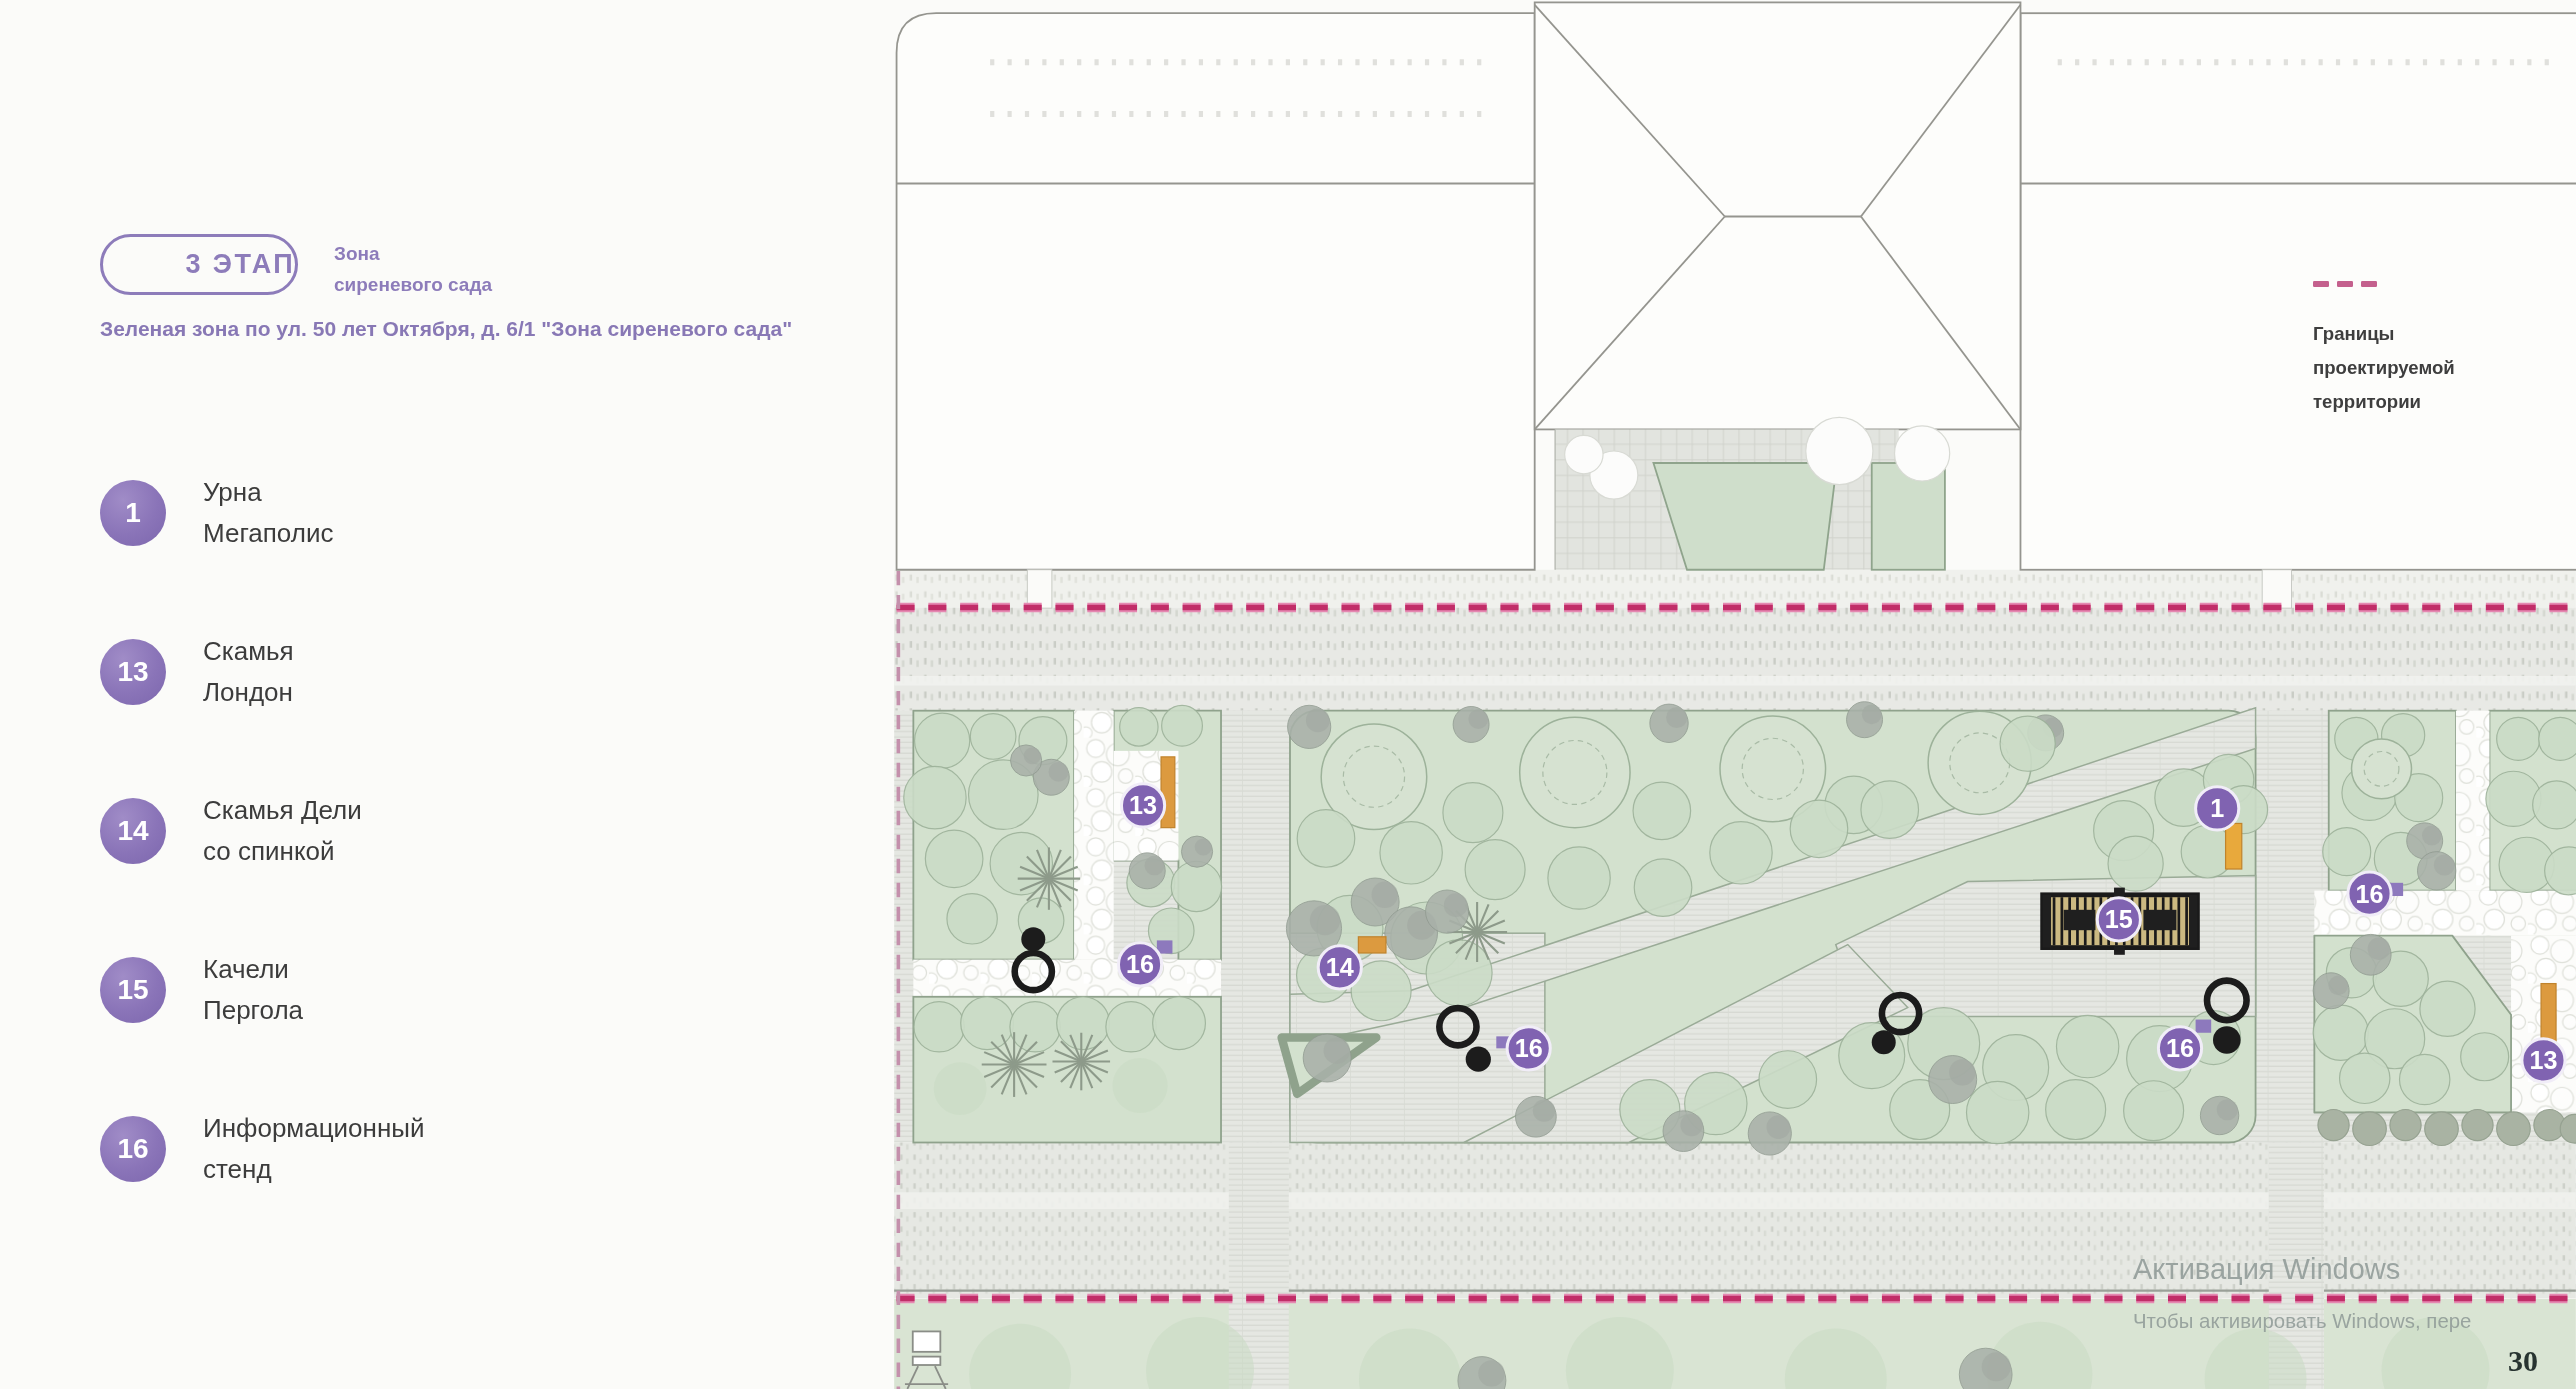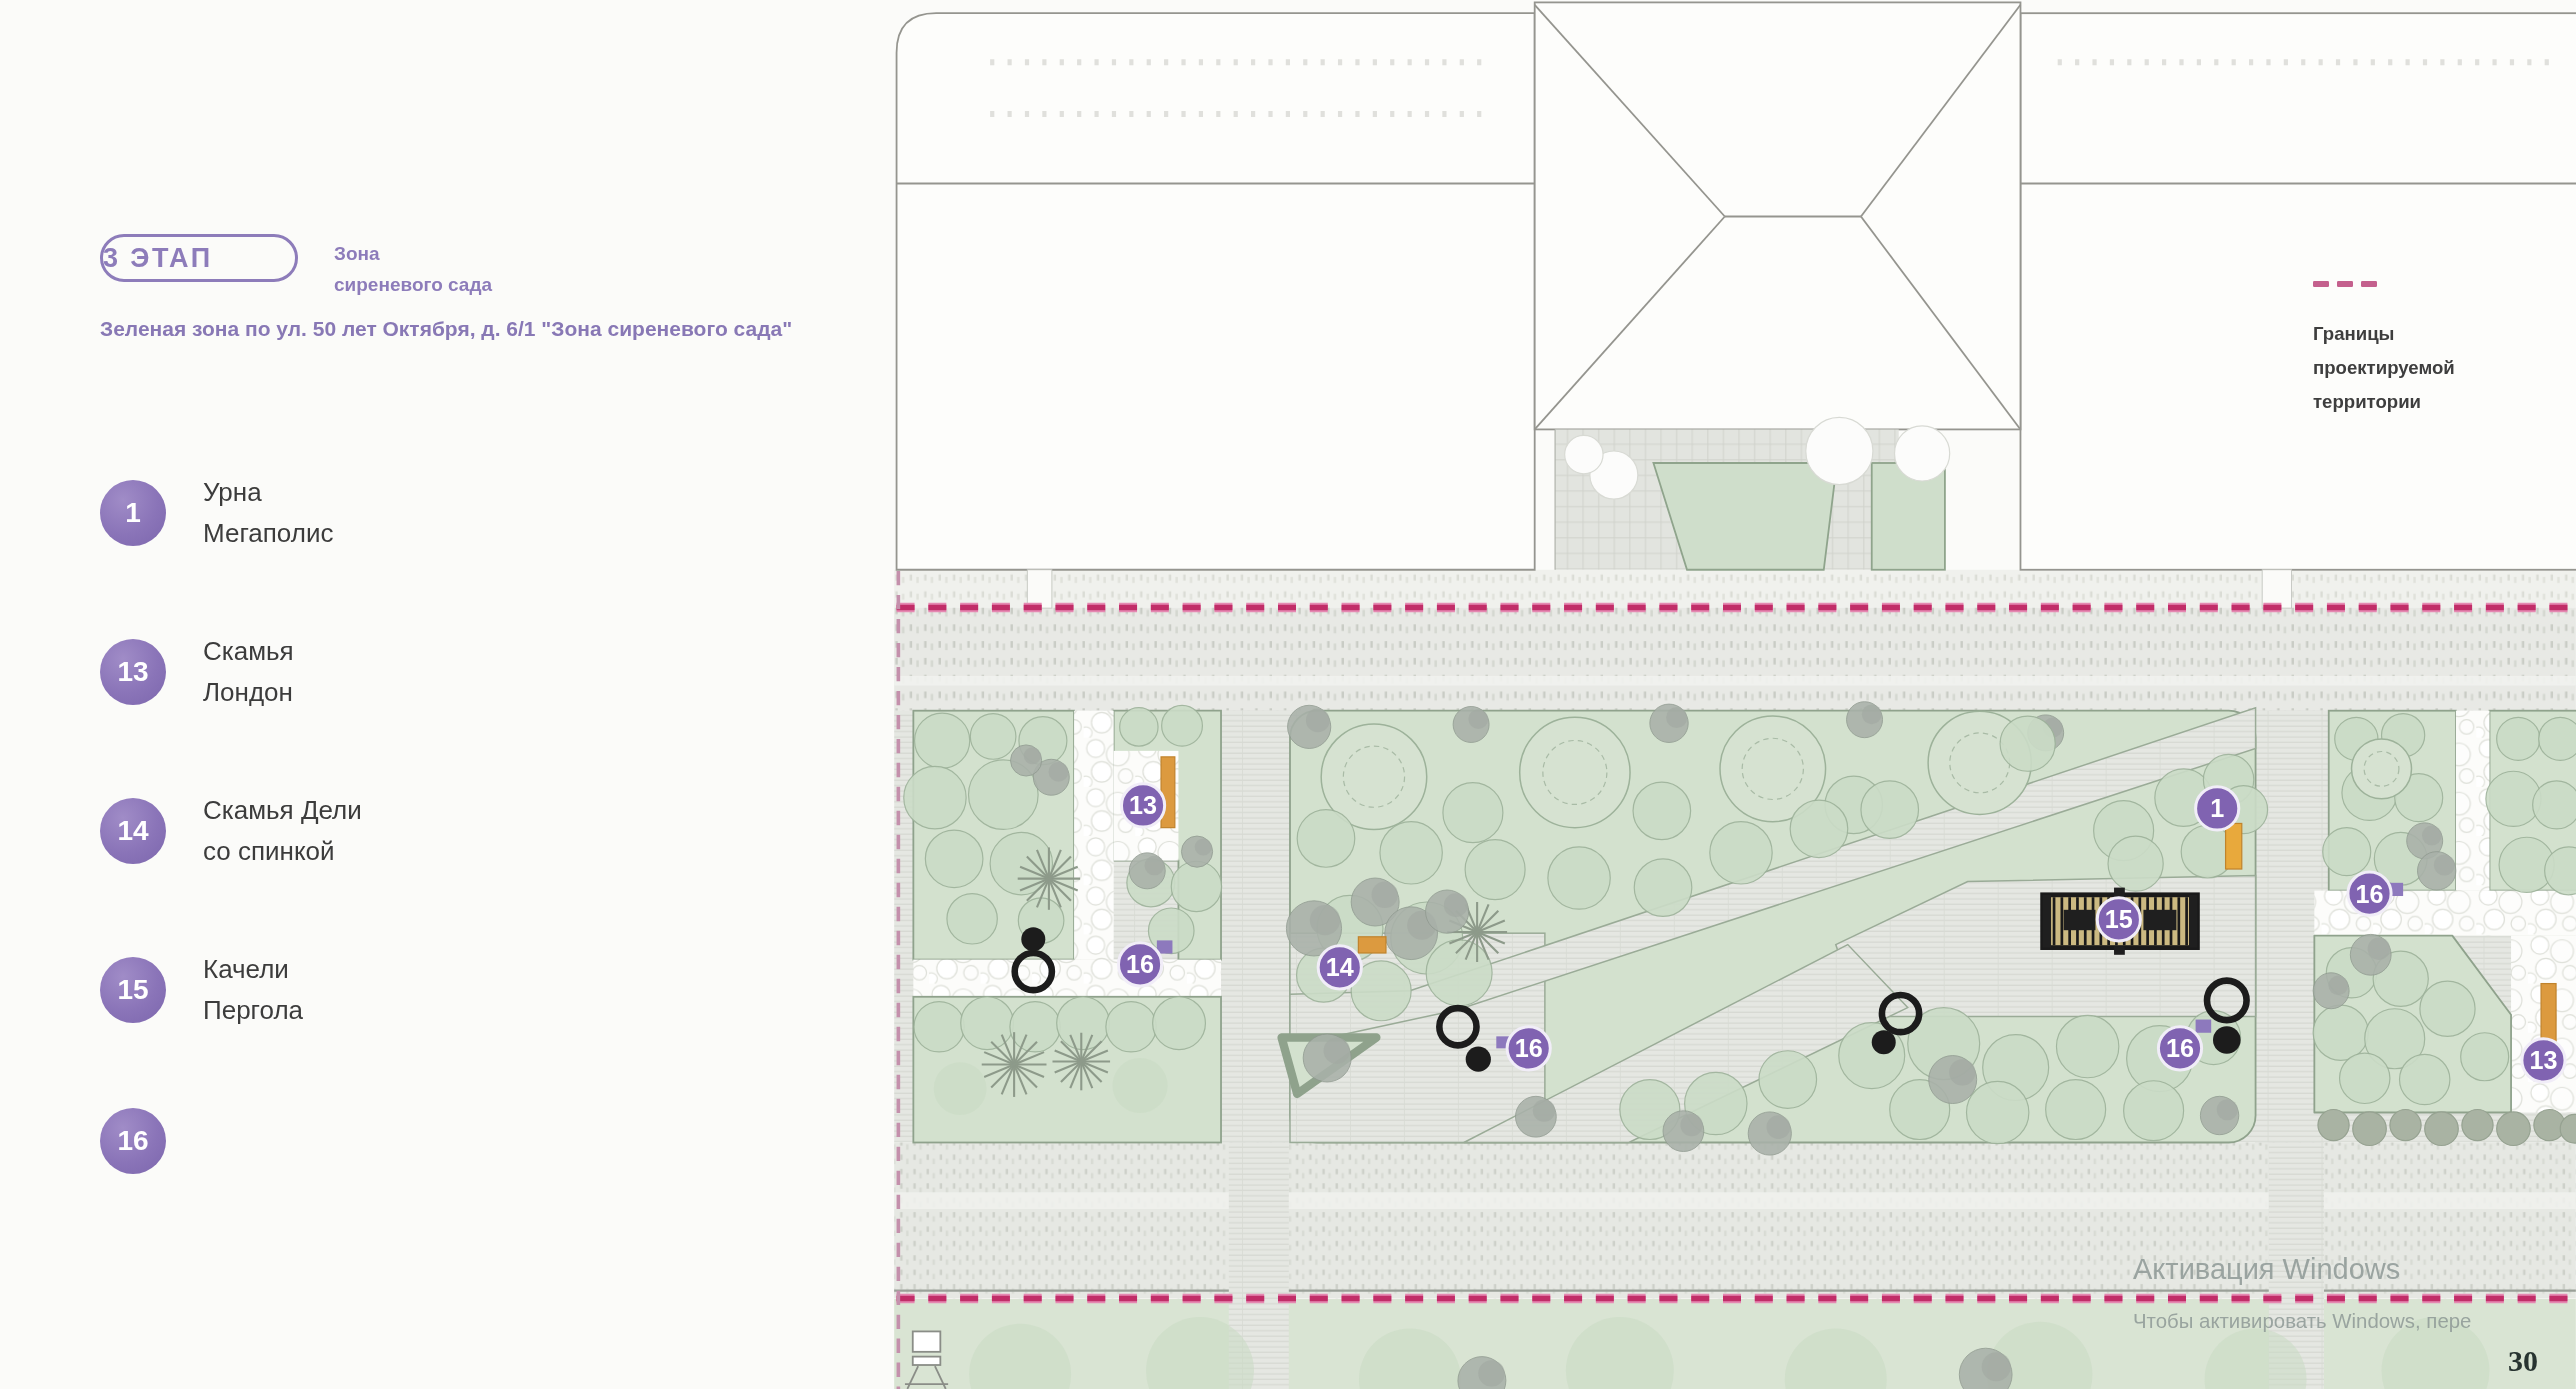--- a/index.html
+++ b/index.html
@@ -13,22 +13,22 @@
     --watermark-gray:#8e9996;
   }
   *{margin:0;padding:0;box-sizing:border-box;}
   html,body{width:2576px;height:1389px;}
   body{font-family:"Liberation Sans",sans-serif;background:#fbfbf9;}
   .page{position:relative;width:2576px;height:1389px;overflow:hidden;background:#fbfbf9;}
 
   
   .page-title{position:absolute;left:97px;top:78px;font-family:"Liberation Serif",serif;
     font-size:89px;font-weight:700;color:var(--title-green);letter-spacing:0px;white-space:nowrap;}
-  .stage-pill{position:absolute;left:100px;top:234px;width:198px;height:48px;border:3.6px solid var(--accent-purple);
-    border-radius:31px;display:flex;align-items:center;justify-content:flex-start;
+  .stage-pill{position:absolute;left:100px;top:234px;width:198px;height:61px;border:3.6px solid var(--accent-purple);
+    border-radius:31px;display:flex;align-items:center;justify-content:flex-end;
     font-size:27px;font-weight:700;letter-spacing:2.4px;color:var(--accent-purple);}
   .zone-label{position:absolute;left:334px;top:238px;font-size:19px;font-weight:700;
     color:var(--accent-purple);line-height:31px;}
   .plan-subtitle{position:absolute;left:100px;top:317px;font-size:21px;font-weight:700;
     color:var(--subtitle-purple);white-space:nowrap;}
 
   .legend{position:absolute;left:100px;top:472px;}
   .legend-row{display:flex;align-items:center;gap:37px;margin-bottom:77px;}
   .legend-badge{width:66px;height:66px;border-radius:50%;flex:0 0 66px;
     background:radial-gradient(circle at 35% 30%, #a08cc7 0%, var(--legend-circle) 55%, #7c66ad 100%);
@@ -89,20 +89,24 @@
     </div>
     <div class="legend-row">
       <div class="legend-badge">15</div>
       <div class="legend-text">
         <div>Качели</div>
         <div>Пергола</div>
       </div>
     </div>
     <div class="legend-row">
       <div class="legend-badge">16</div>
+      <div class="legend-text">
+        <div>Информационный</div>
+        <div>стенд</div>
+      </div>
     </div>
   </div>
 
   <div class="map-wrap">
     <svg style="position:absolute;left:894px;top:0;width:1682px;height:1389px" viewBox="1490 0 2804 2316" xmlns="http://www.w3.org/2000/svg">
       <defs>
         <pattern id="tick" width="24" height="28" patternUnits="userSpaceOnUse">
           <rect width="24" height="28" fill="#e8e9e5"></rect>
           <rect x="4" y="5" width="4" height="11" fill="#c9ccc5"></rect>
           <rect x="15" y="9" width="4" height="11" fill="#d4d7d0"></rect>

